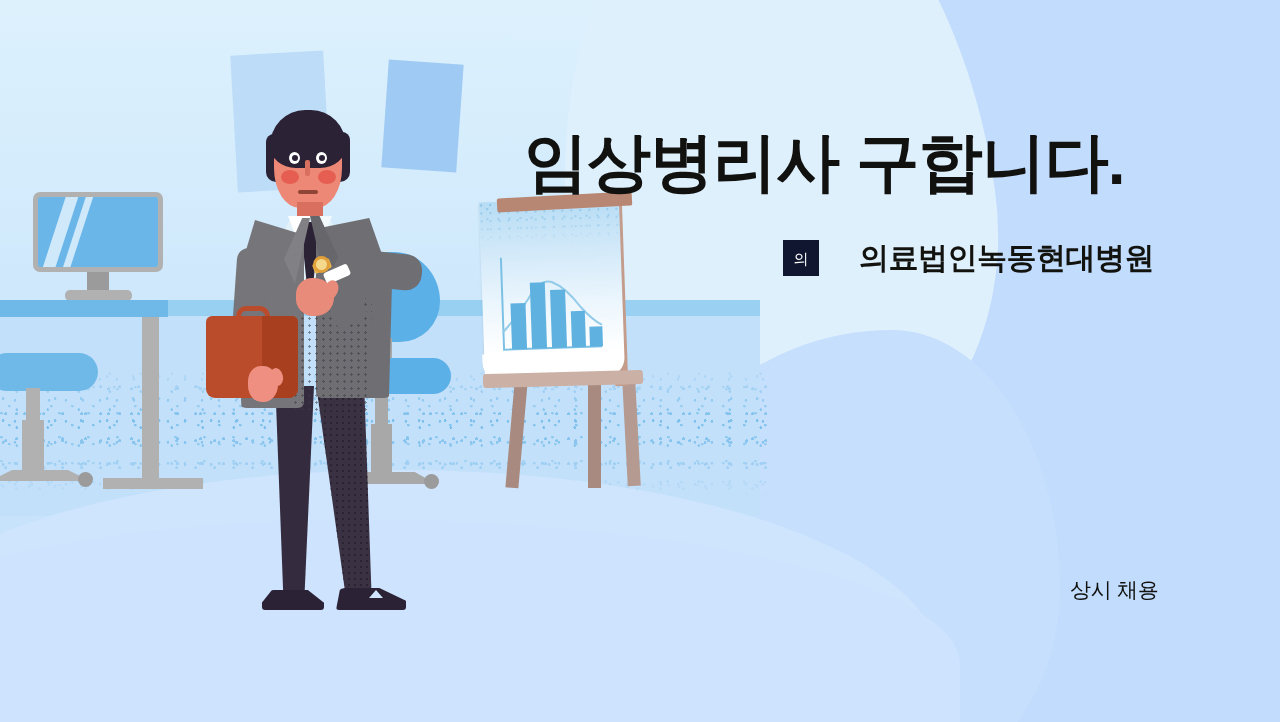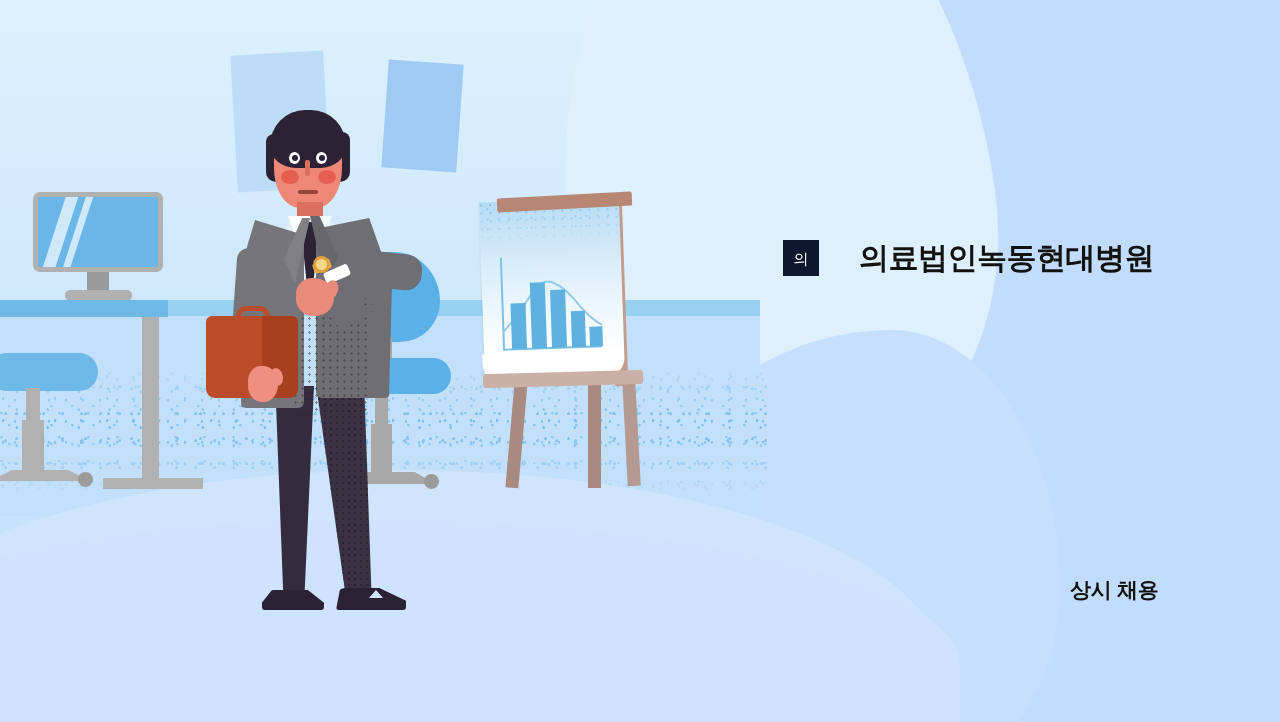--- a/index.html
+++ b/index.html
@@ -227,21 +227,21 @@
     width:36px;height:36px;background:#111630;color:#ffffff;
     display:flex;align-items:center;justify-content:center;
     font-size:15px;font-weight:500;line-height:1;flex:0 0 auto;
   }
   .company-name{
     font-size:30px;font-weight:700;color:#12120f;
     letter-spacing:-.5px;white-space:nowrap;line-height:1;margin-left:30px;
   }
   .hiring-type{
     position:absolute;left:1070px;top:576px;
-    font-size:21px;font-weight:700;color:#12120f;
+    font-size:21px;font-weight:400;color:#12120f;
     letter-spacing:-.3px;white-space:nowrap;
   }
 </style>
 </head>
 <body>
 
 <div id="poster">
 
   <div class="right-field"></div>
   <div class="wall-gradient"></div>
@@ -363,20 +363,21 @@
     <div class="case-handle"></div>
     <div class="cuff-l"></div>
     <div class="hand-l"></div>
     <div class="finger-l"></div>
     <div class="case-body"></div>
     <div class="case-shadow"></div>
     <div class="hand-l" style="left:52px;top:268px;width:30px;height:36px;"></div>
     <div class="finger-l" style="left:74px;top:270px;height:18px;"></div>
   </div>
 
+  <div class="headline">임상병리사 구합니다.</div>
 
   <div class="company-row">
     <div class="badge">의</div>
     <div class="company-name">의료법인녹동현대병원</div>
   </div>
 
   <div class="hiring-type">상시 채용</div>
 
 </div>
 

